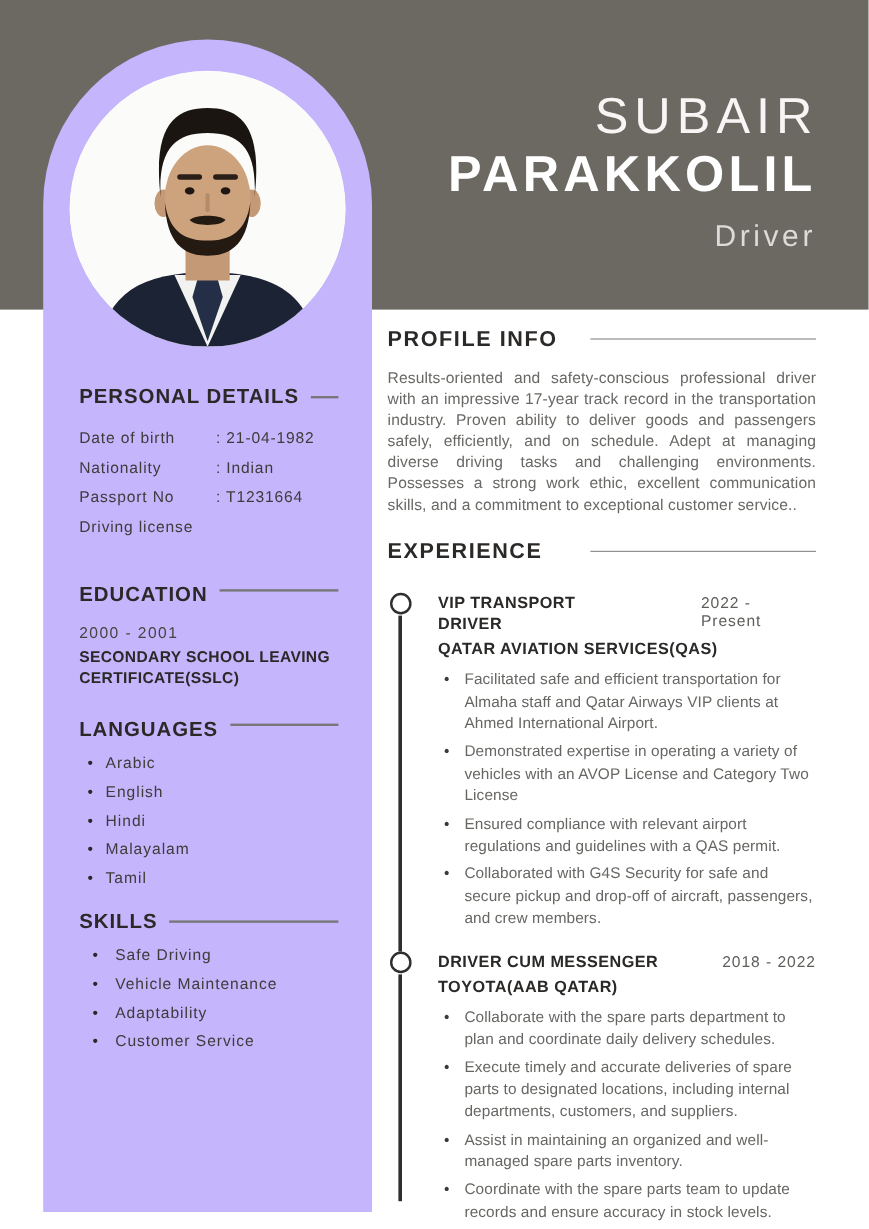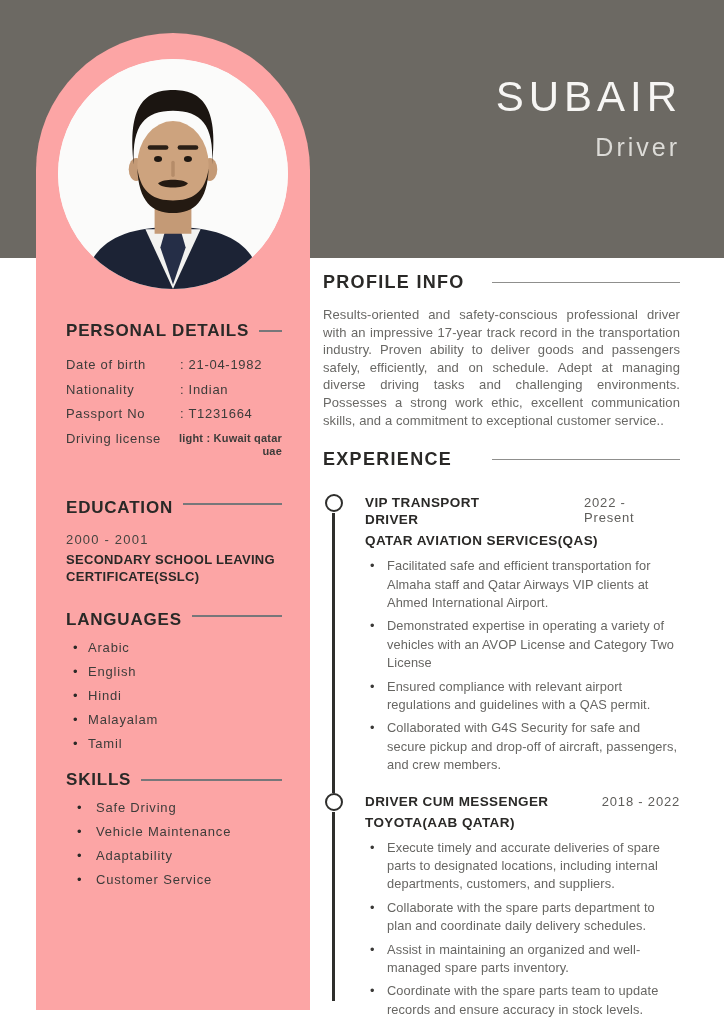--- a/index.html
+++ b/index.html
@@ -13,21 +13,21 @@
   .header-band { position:absolute; left:0; top:0; width:724px; height:258px; background:#6c6963; }
 
   .name-block { position:absolute; top:74px; right:47px; text-align:right; }
   .first-name { font-size:42px; font-weight:300; letter-spacing:5px; margin-right:-5px; color:#f7f6f4; line-height:46px; }
   .last-name  { font-size:42px; font-weight:700; letter-spacing:3.5px; margin-right:-3.5px; color:#ffffff; line-height:50px; }
   .role       { font-size:25px; font-weight:400; letter-spacing:3px; margin-right:-3px; color:#dcdbd7; margin-top:13px; }
 
   
   .sidebar {
     position:absolute; left:36px; top:33px; width:274px; height:977px;
-    background:#fca5a5; border-radius:137px 137px 0 0;
+    background:#c4b5fd; border-radius:137px 137px 0 0;
   }
   .photo-wrap {
     position:absolute; left:22px; top:26px; width:230px; height:230px;
     border-radius:50%; overflow:hidden; background:#fbfbfa;
   }
   .photo-wrap svg { display:block; width:100%; height:100%; }
 
   .sidebar-content { position:absolute; left:30px; top:288px; width:216px; }
 
   .side-sec-head { display:flex; align-items:center; font-size:17px; font-weight:800; letter-spacing:0.8px; color:#2a2927; }
@@ -86,20 +86,21 @@
 </style>
 </head>
 <body>
 
 <div class="page">
 
   <div class="header-band"></div>
 
   <div class="name-block">
     <div class="first-name">SUBAIR</div>
+    <div class="last-name">PARAKKOLIL</div>
     <div class="role">Driver</div>
   </div>
 
   <div class="sidebar">
 
     <div class="photo-wrap">
       <svg viewBox="0 0 200 200" aria-hidden="true">
         <circle cx="100" cy="100" r="100" fill="#fbfbfa"></circle>
         <path d="M22 200 C26 162 52 146 100 146 C148 146 174 162 178 200 Z" fill="#1c2335"></path>
         <path d="M76 148 L124 148 L100 200 Z" fill="#f2f2f0"></path>
@@ -134,24 +135,20 @@
           <div class="pd-row">
             <span class="pd-label">Nationality</span>
             <span class="pd-value">: Indian</span>
           </div>
           <div class="pd-row">
             <span class="pd-label">Passport No</span>
             <span class="pd-value">: T1231664</span>
           </div>
           <div class="pd-row pd-row-driving">
             <span class="pd-label-drv">Driving license</span>
-            <span class="pd-small">
-              <span>light : Kuwait qatar</span>
-              <span>uae</span>
-            </span>
           </div>
         </div>
       </div>
 
       <div class="sec-education">
         <div class="side-sec-head">
           <span>EDUCATION</span>
           <span class="rule rule-high"></span>
         </div>
         <div class="edu-item">
@@ -219,22 +216,22 @@
         </ul>
       </div>
 
       <div class="job">
         <div class="job-toprow">
           <span class="job-title">DRIVER CUM MESSENGER</span>
           <span class="job-period">2018 - 2022</span>
         </div>
         <div class="job-company">TOYOTA(AAB QATAR)</div>
         <ul class="job-bullets">
+          <li>Collaborate with the spare parts department to plan and coordinate daily delivery schedules.</li>
           <li>Execute timely and accurate deliveries of spare parts to designated locations, including internal departments, customers, and suppliers.</li>
-          <li>Collaborate with the spare parts department to plan and coordinate daily delivery schedules.</li>
           <li>Assist in maintaining an organized and well-managed spare parts inventory.</li>
           <li>Coordinate with the spare parts team to update records and ensure accuracy in stock levels.</li>
         </ul>
       </div>
 
     </div>
   </div>
 
 </div>
 

